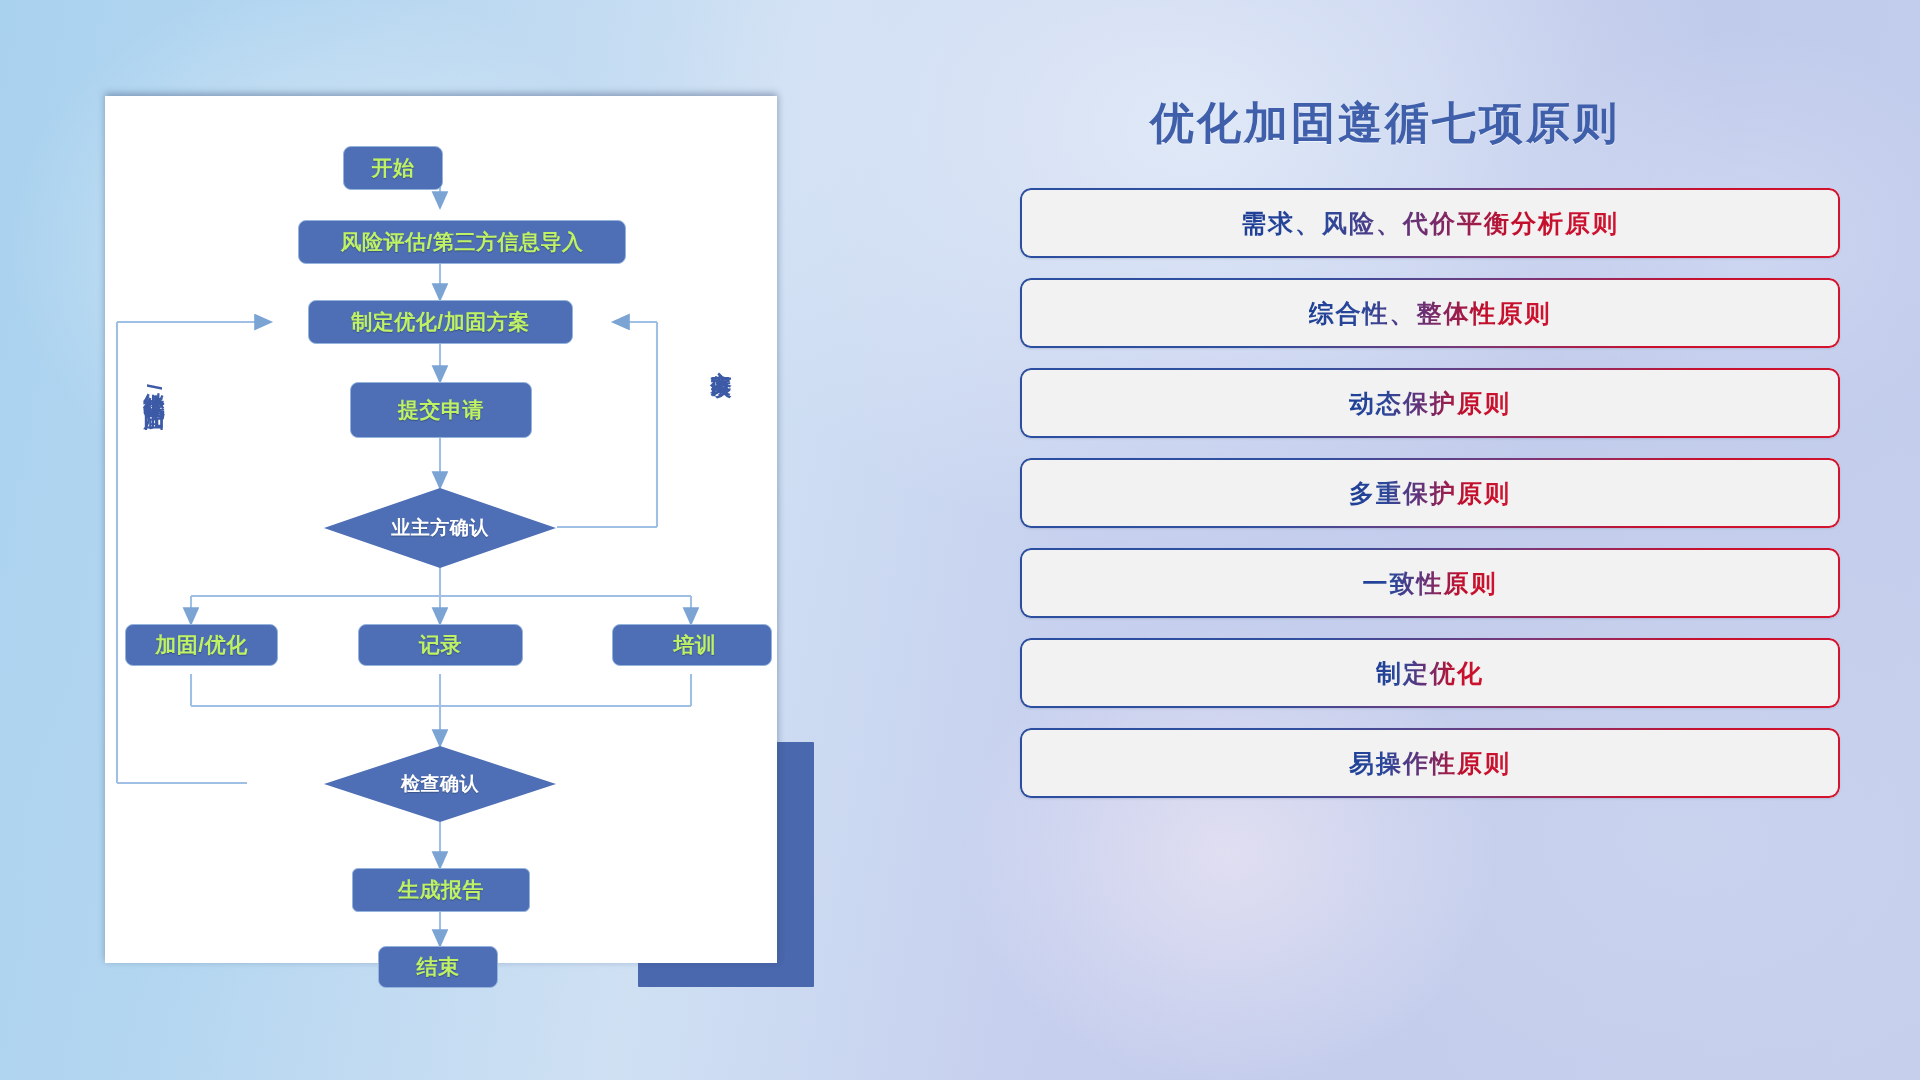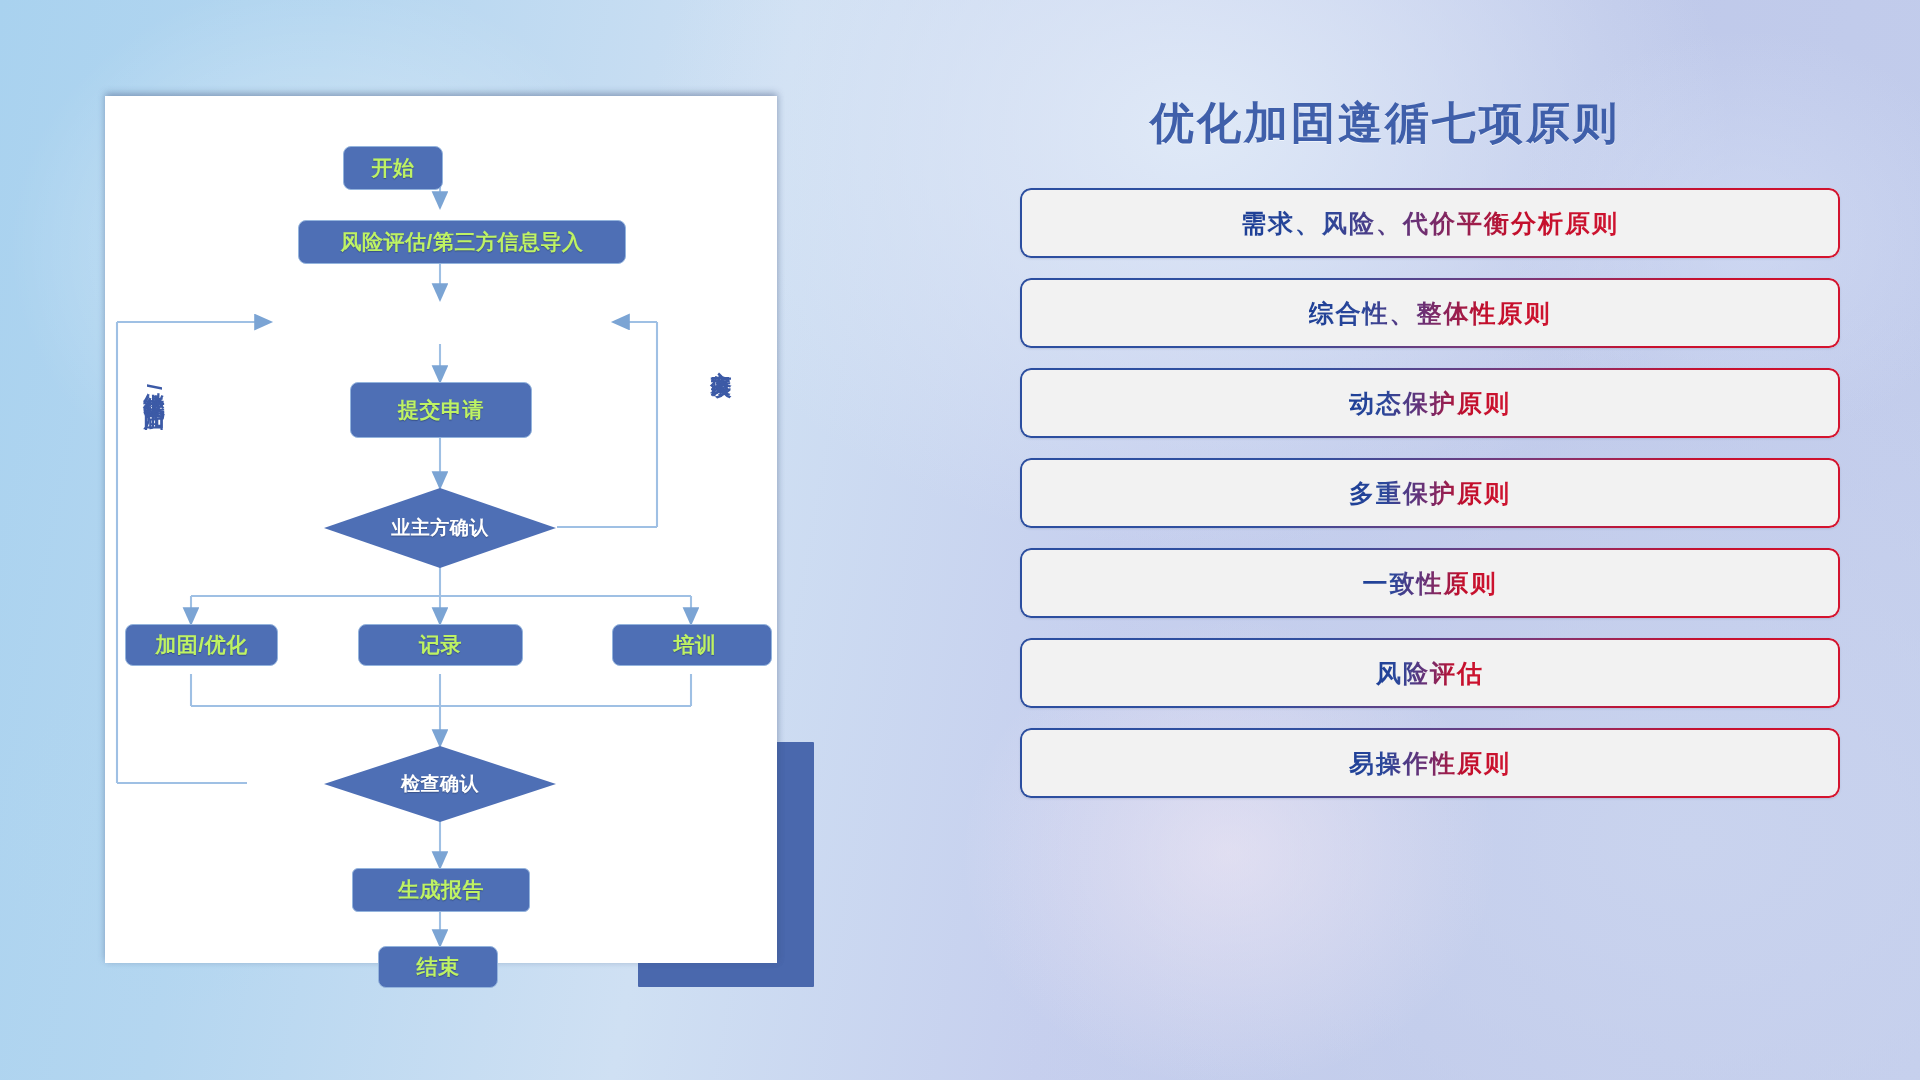--- a/index.html
+++ b/index.html
@@ -164,20 +164,21 @@
       <path d="M452,431 L552,431"></path>
       <path d="M552,431 L552,226"></path>
       <path d="M552,226 L508,226" marker-end="url(#ar)"></path>
     </g>
   </svg>
 
   <div class="node" style="left:238px;top:50px;width:100px;height:44px;font-size:21px;">开始</div>
 
   <div class="node" style="left:172px;top:124px;width:328px;height:44px;font-size:21px;margin-left:21px;">风险评估/第三方信息导入</div>
 
+  <div class="node" style="left:203px;top:204px;width:265px;height:44px;font-size:21px;">制定优化/加固方案</div>
 
   <div class="node" style="left:245px;top:286px;width:182px;height:56px;font-size:21px;">提交申请</div>
 
   <div class="diamond" style="left:219px;top:392px;width:232px;height:80px;font-size:19px;">业主方确认</div>
 
   <div class="node" style="left:20px;top:528px;width:153px;height:42px;font-size:21px;">加固/优化</div>
 
   <div class="node" style="left:253px;top:528px;width:165px;height:42px;font-size:21px;">记录</div>
 
   <div class="node" style="left:507px;top:528px;width:160px;height:42px;font-size:21px;padding-left:6px;">培训</div>
@@ -208,20 +209,20 @@
     <div class="pcard">
       <span class="pcard-text">动态保护原则</span>
     </div>
     <div class="pcard">
       <span class="pcard-text">多重保护原则</span>
     </div>
     <div class="pcard">
       <span class="pcard-text">一致性原则</span>
     </div>
     <div class="pcard">
-      <span class="pcard-text">风险评估</span>
+      <span class="pcard-text">制定优化</span>
     </div>
     <div class="pcard">
       <span class="pcard-text">易操作性原则</span>
     </div>
   </div>
 
 </div>
 
 </body></html>

